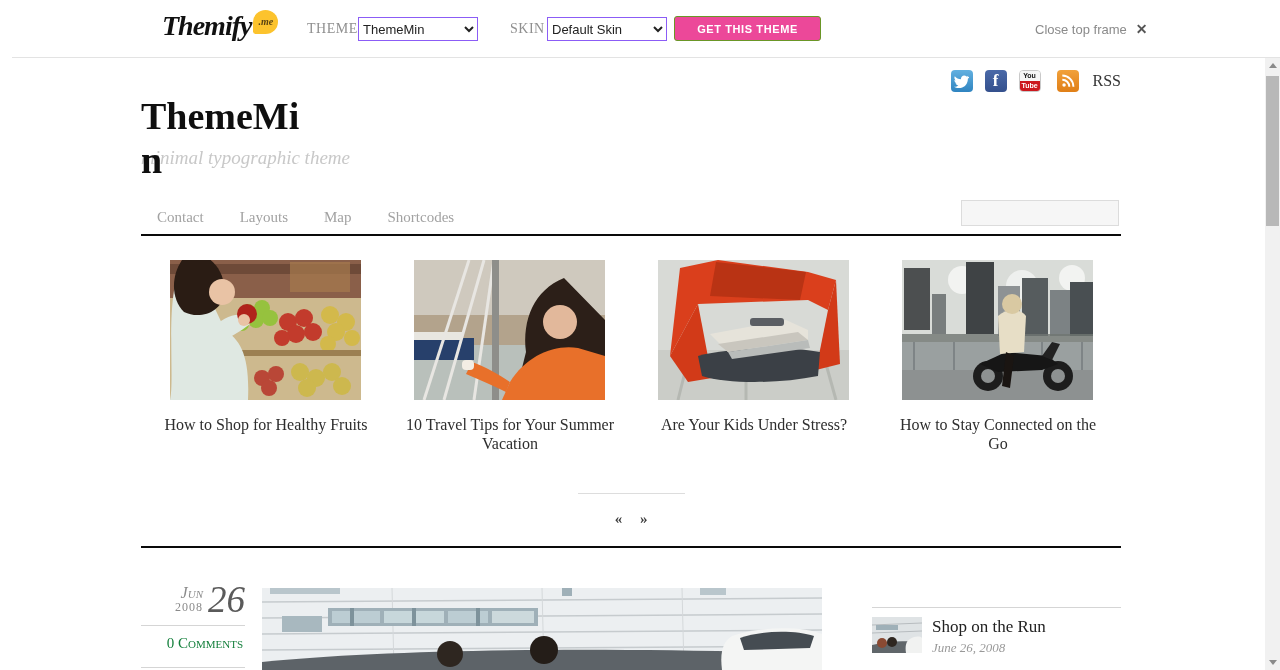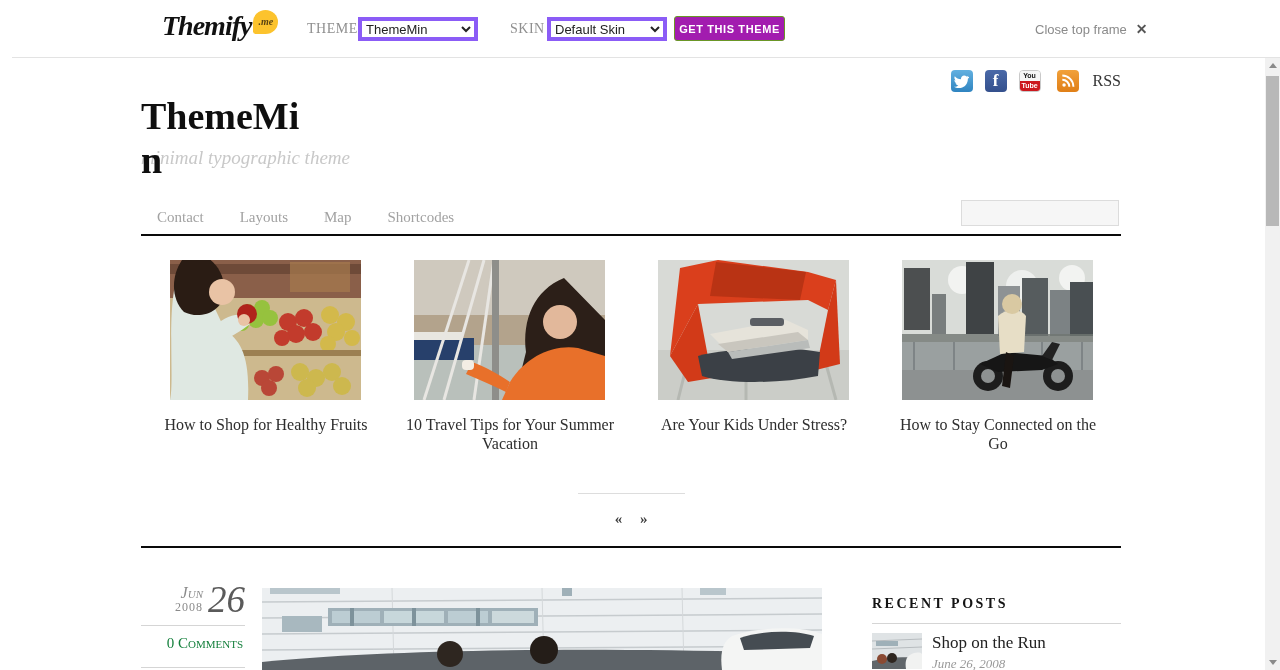--- a/index.html
+++ b/index.html
@@ -7,24 +7,24 @@
   body { font-family:"Liberation Serif", serif; }
   #app { position:relative; width:1280px; height:670px; background:#fff; overflow:hidden; }
 
   
   .topbar { position:absolute; left:12px; top:0; width:1280px; height:58px; background:#fff; border-bottom:1px solid #e3e3e3; font-family:"Liberation Sans", sans-serif; }
   .logo { position:absolute; left:150px; top:10px; font-family:"Liberation Serif", serif; font-style:italic; font-weight:bold; font-size:28px; letter-spacing:-1px; color:#111; cursor:pointer; }
   .logo-badge { display:inline-block; position:relative; top:-10px; left:2px; width:25px; height:24px; background:#fcc32d; border-radius:50% 50% 50% 10%; color:#5a4312; font-size:10px; font-weight:bold; font-style:italic; text-align:center; line-height:24px; letter-spacing:0; }
   .bar-label { position:absolute; top:21px; font-family:"Liberation Serif", serif; font-size:14px; color:#8f8f8f; letter-spacing:0.5px; }
   .lbl-theme { left:295px; }
   .lbl-skin  { left:498px; }
-  .bar-select { position:absolute; top:17px; width:120px; height:24px; font-family:"Liberation Sans", sans-serif; font-size:13px; color:#222; background:#fff; border:4px solid #8b5cf6; border-radius:0; }
+  .bar-select { position:absolute; top:17px; width:120px; height:24px; font-family:"Liberation Sans", sans-serif; font-size:13px; color:#222; background:#fff; border:1px solid #8b5cf6; border-radius:0; }
   .sel-theme { left:346px; }
   .sel-skin  { left:535px; }
-  .get-btn { position:absolute; left:662px; top:16px; width:111px; height:25px; background:#a21caf; border:1px solid #6a9626; border-radius:3px; color:#fff; font-family:"Liberation Sans", sans-serif; font-size:11px; font-weight:bold; letter-spacing:0.6px; cursor:pointer; }
+  .get-btn { position:absolute; left:662px; top:16px; width:147px; height:25px; background:#ec4899; border:1px solid #6a9626; border-radius:3px; color:#fff; font-family:"Liberation Sans", sans-serif; font-size:11px; font-weight:bold; letter-spacing:0.6px; cursor:pointer; }
   .close-frame { position:absolute; left:1023px; top:21px; font-size:13px; color:#8a8a8a; cursor:pointer; }
   .close-x { color:#555; font-weight:bold; margin-left:9px; font-size:14px; }
 
   
   .site { position:absolute; left:0; top:58px; width:1265px; height:612px; background:#fff; overflow:hidden; }
   .content { position:absolute; left:141px; top:0; width:980px; height:612px; }
 
   
   .social { position:absolute; right:0; top:12px; display:flex; align-items:center; gap:12px; }
   .sicon { width:22px; height:22px; border-radius:4px; display:flex; align-items:center; justify-content:center; cursor:pointer; }
@@ -337,21 +337,20 @@
           <rect x="20" y="28" width="40" height="16" fill="#a8b8bf"></rect>
           <path d="M0 74 C120 62 320 58 560 66 L560 82 L0 82 Z" fill="#5d6368"></path>
           <circle cx="188" cy="66" r="13" fill="#2e2620"></circle>
           <circle cx="282" cy="62" r="14" fill="#241d18"></circle>
           <path d="M470 48 C500 38 540 38 560 46 L560 82 L460 82 C458 66 460 54 470 48 Z" fill="#f4f5f4"></path>
           <path d="M478 50 C500 42 534 42 552 48 L548 60 L482 62 Z" fill="#454c52"></path>
         </svg>
       </div>
 
       <div class="sidebar">
-        <div class="sb-title">RECENT POSTS</div>
         <div class="sb-hr"></div>
         <div class="sb-item">
           <div class="sb-thumb">
             <svg width="50" height="36" viewBox="0 0 50 36">
               <rect width="50" height="36" fill="#dfe3e5"></rect>
               <g stroke="#b7bcbf" stroke-width="1">
                   <line x1="0" y1="8" x2="50" y2="6"></line>
                   <line x1="0" y1="16" x2="50" y2="14"></line>
                 </g>
               <rect x="4" y="8" width="22" height="5" fill="#9fb0b8"></rect>

